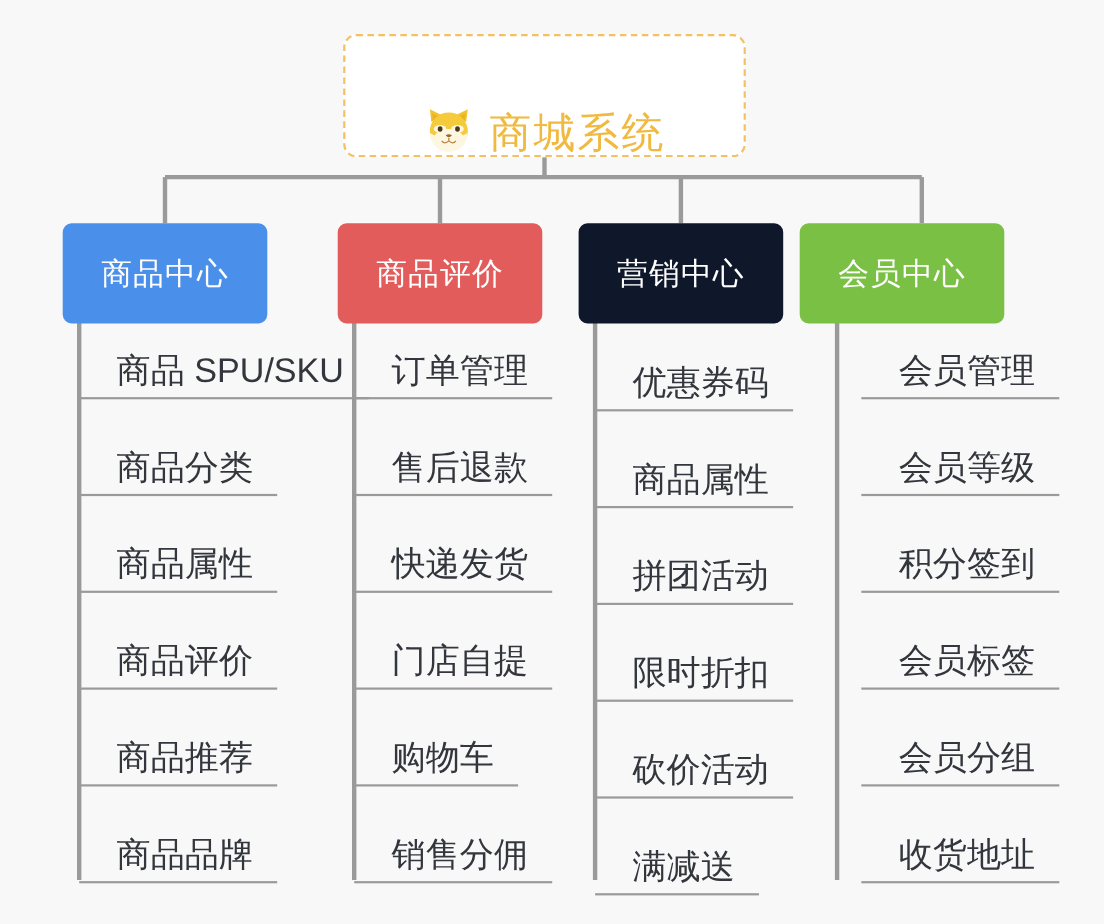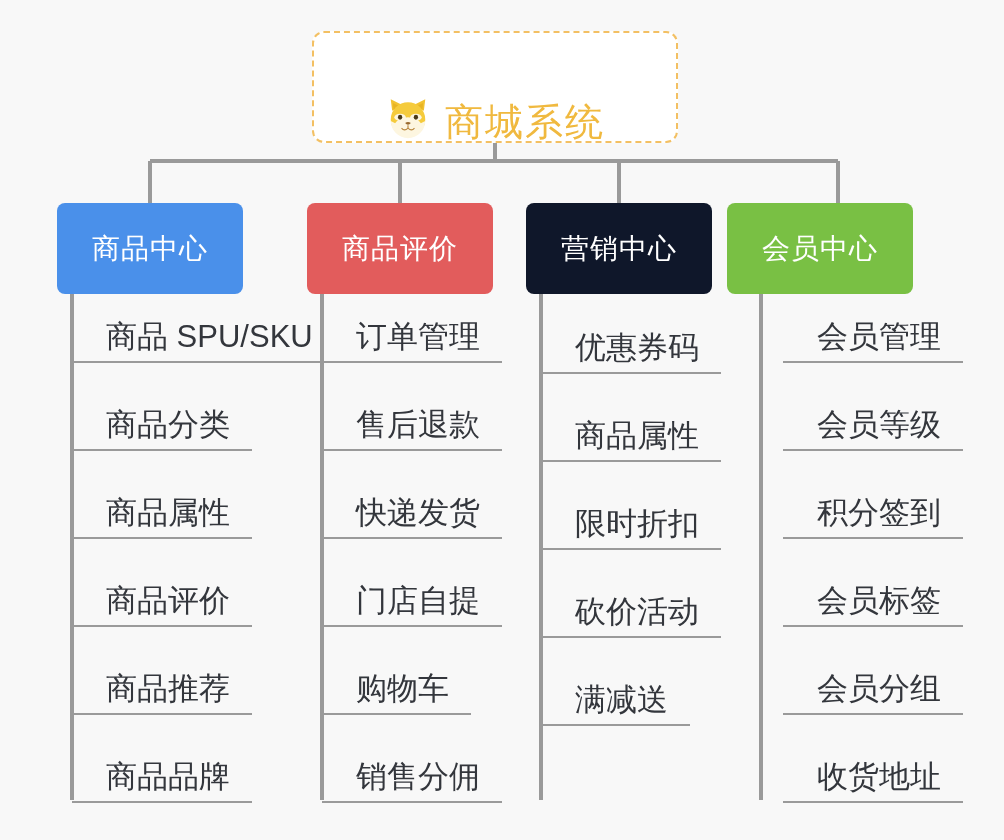--- a/index.html
+++ b/index.html
@@ -212,20 +212,23 @@
   </div>
 
   <div class="leaf-col" style="left:541px;margin-top:11px;">
     <div class="leaf-item">
         <span class="leaf-text">优惠券码</span>
       </div>
     <div class="leaf-item">
         <span class="leaf-text">商品属性</span>
       </div>
     <div class="leaf-item">
+        <span class="leaf-text">拼团活动</span>
+      </div>
+    <div class="leaf-item">
         <span class="leaf-text">限时折扣</span>
       </div>
     <div class="leaf-item">
         <span class="leaf-text">砍价活动</span>
       </div>
     <div class="leaf-item">
         <span class="leaf-text">满减送</span>
       </div>
   </div>
 

